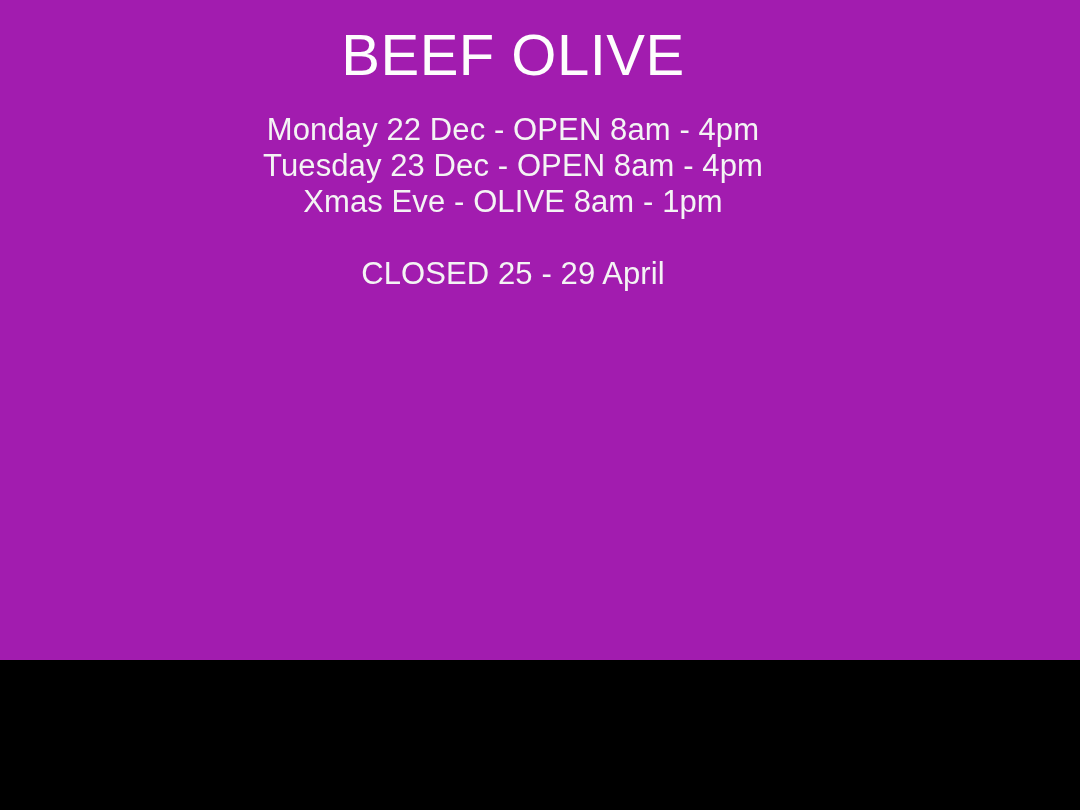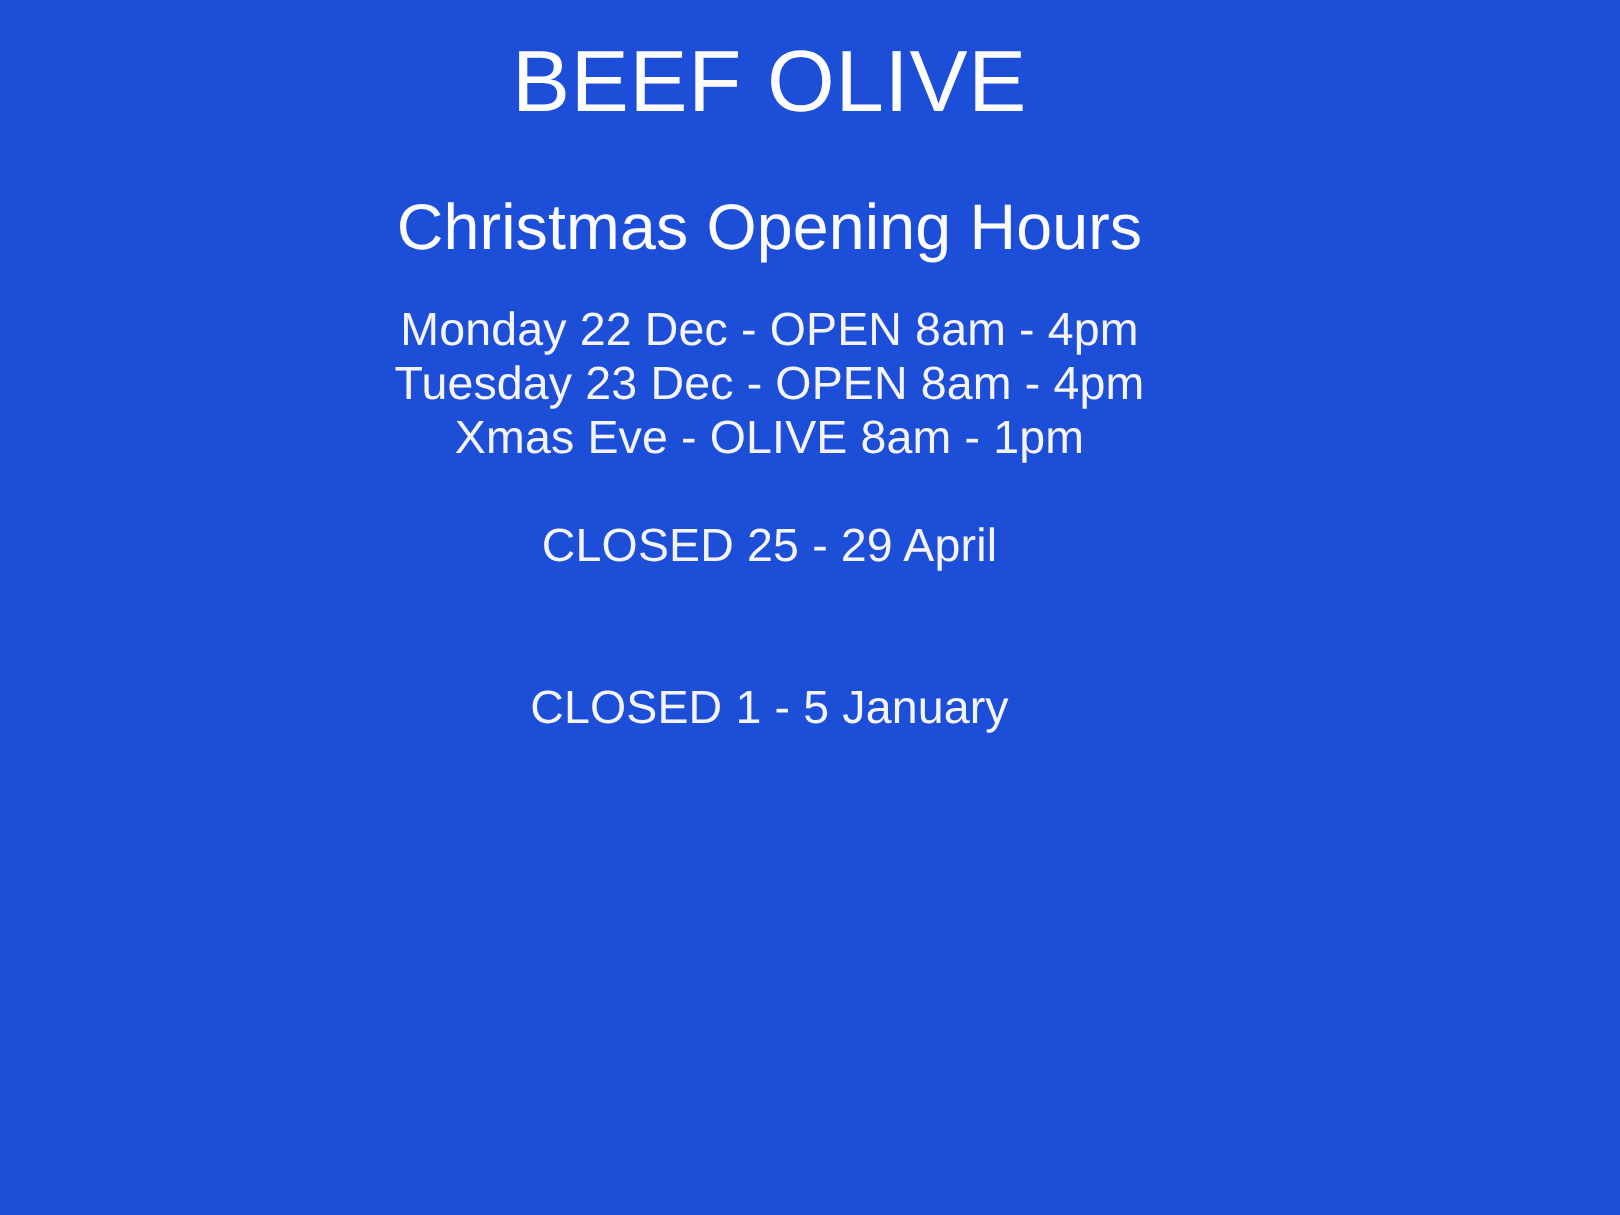--- a/index.html
+++ b/index.html
@@ -11,22 +11,22 @@
     height: 810px;
     background: #000000;
     overflow: hidden;
     font-family: "Liberation Sans", sans-serif;
     -webkit-font-smoothing: antialiased;
   }
 
   .poster {
     position: relative;
     width: 1080px;
-    height: 810px;
-    background: #1d4ed8;
+    height: 660px;
+    background: #a21caf;
     box-sizing: border-box;
     
     padding-right: 54px;
     display: block;
   }
 
   .stack {
     position: absolute;
     left: 0;
     right: 54px;
@@ -74,28 +74,26 @@
   }
 </style>
 </head>
 <body>
 
 <div class="poster">
   <div class="stack">
 
     <div class="title">BEEF OLIVE</div>
 
-    <div class="subtitle">Christmas Opening Hours</div>
 
     <div class="hours">
         <div class="line">Monday 22 Dec - OPEN 8am - 4pm</div>
         <div class="line">Tuesday 23 Dec - OPEN 8am - 4pm</div>
         <div class="line">Xmas Eve - OLIVE 8am - 1pm</div>
         <div class="line spacer">&nbsp;</div>
         <div class="line">CLOSED 25 - 29 April</div>
         <div class="line spacer">&nbsp;</div>
         <div class="line spacer">&nbsp;</div>
-        <div class="line">CLOSED 1 - 5 January</div>
         <div class="line spacer">&nbsp;</div>
       </div>
 
   </div>
 </div>
 
 </body></html>

